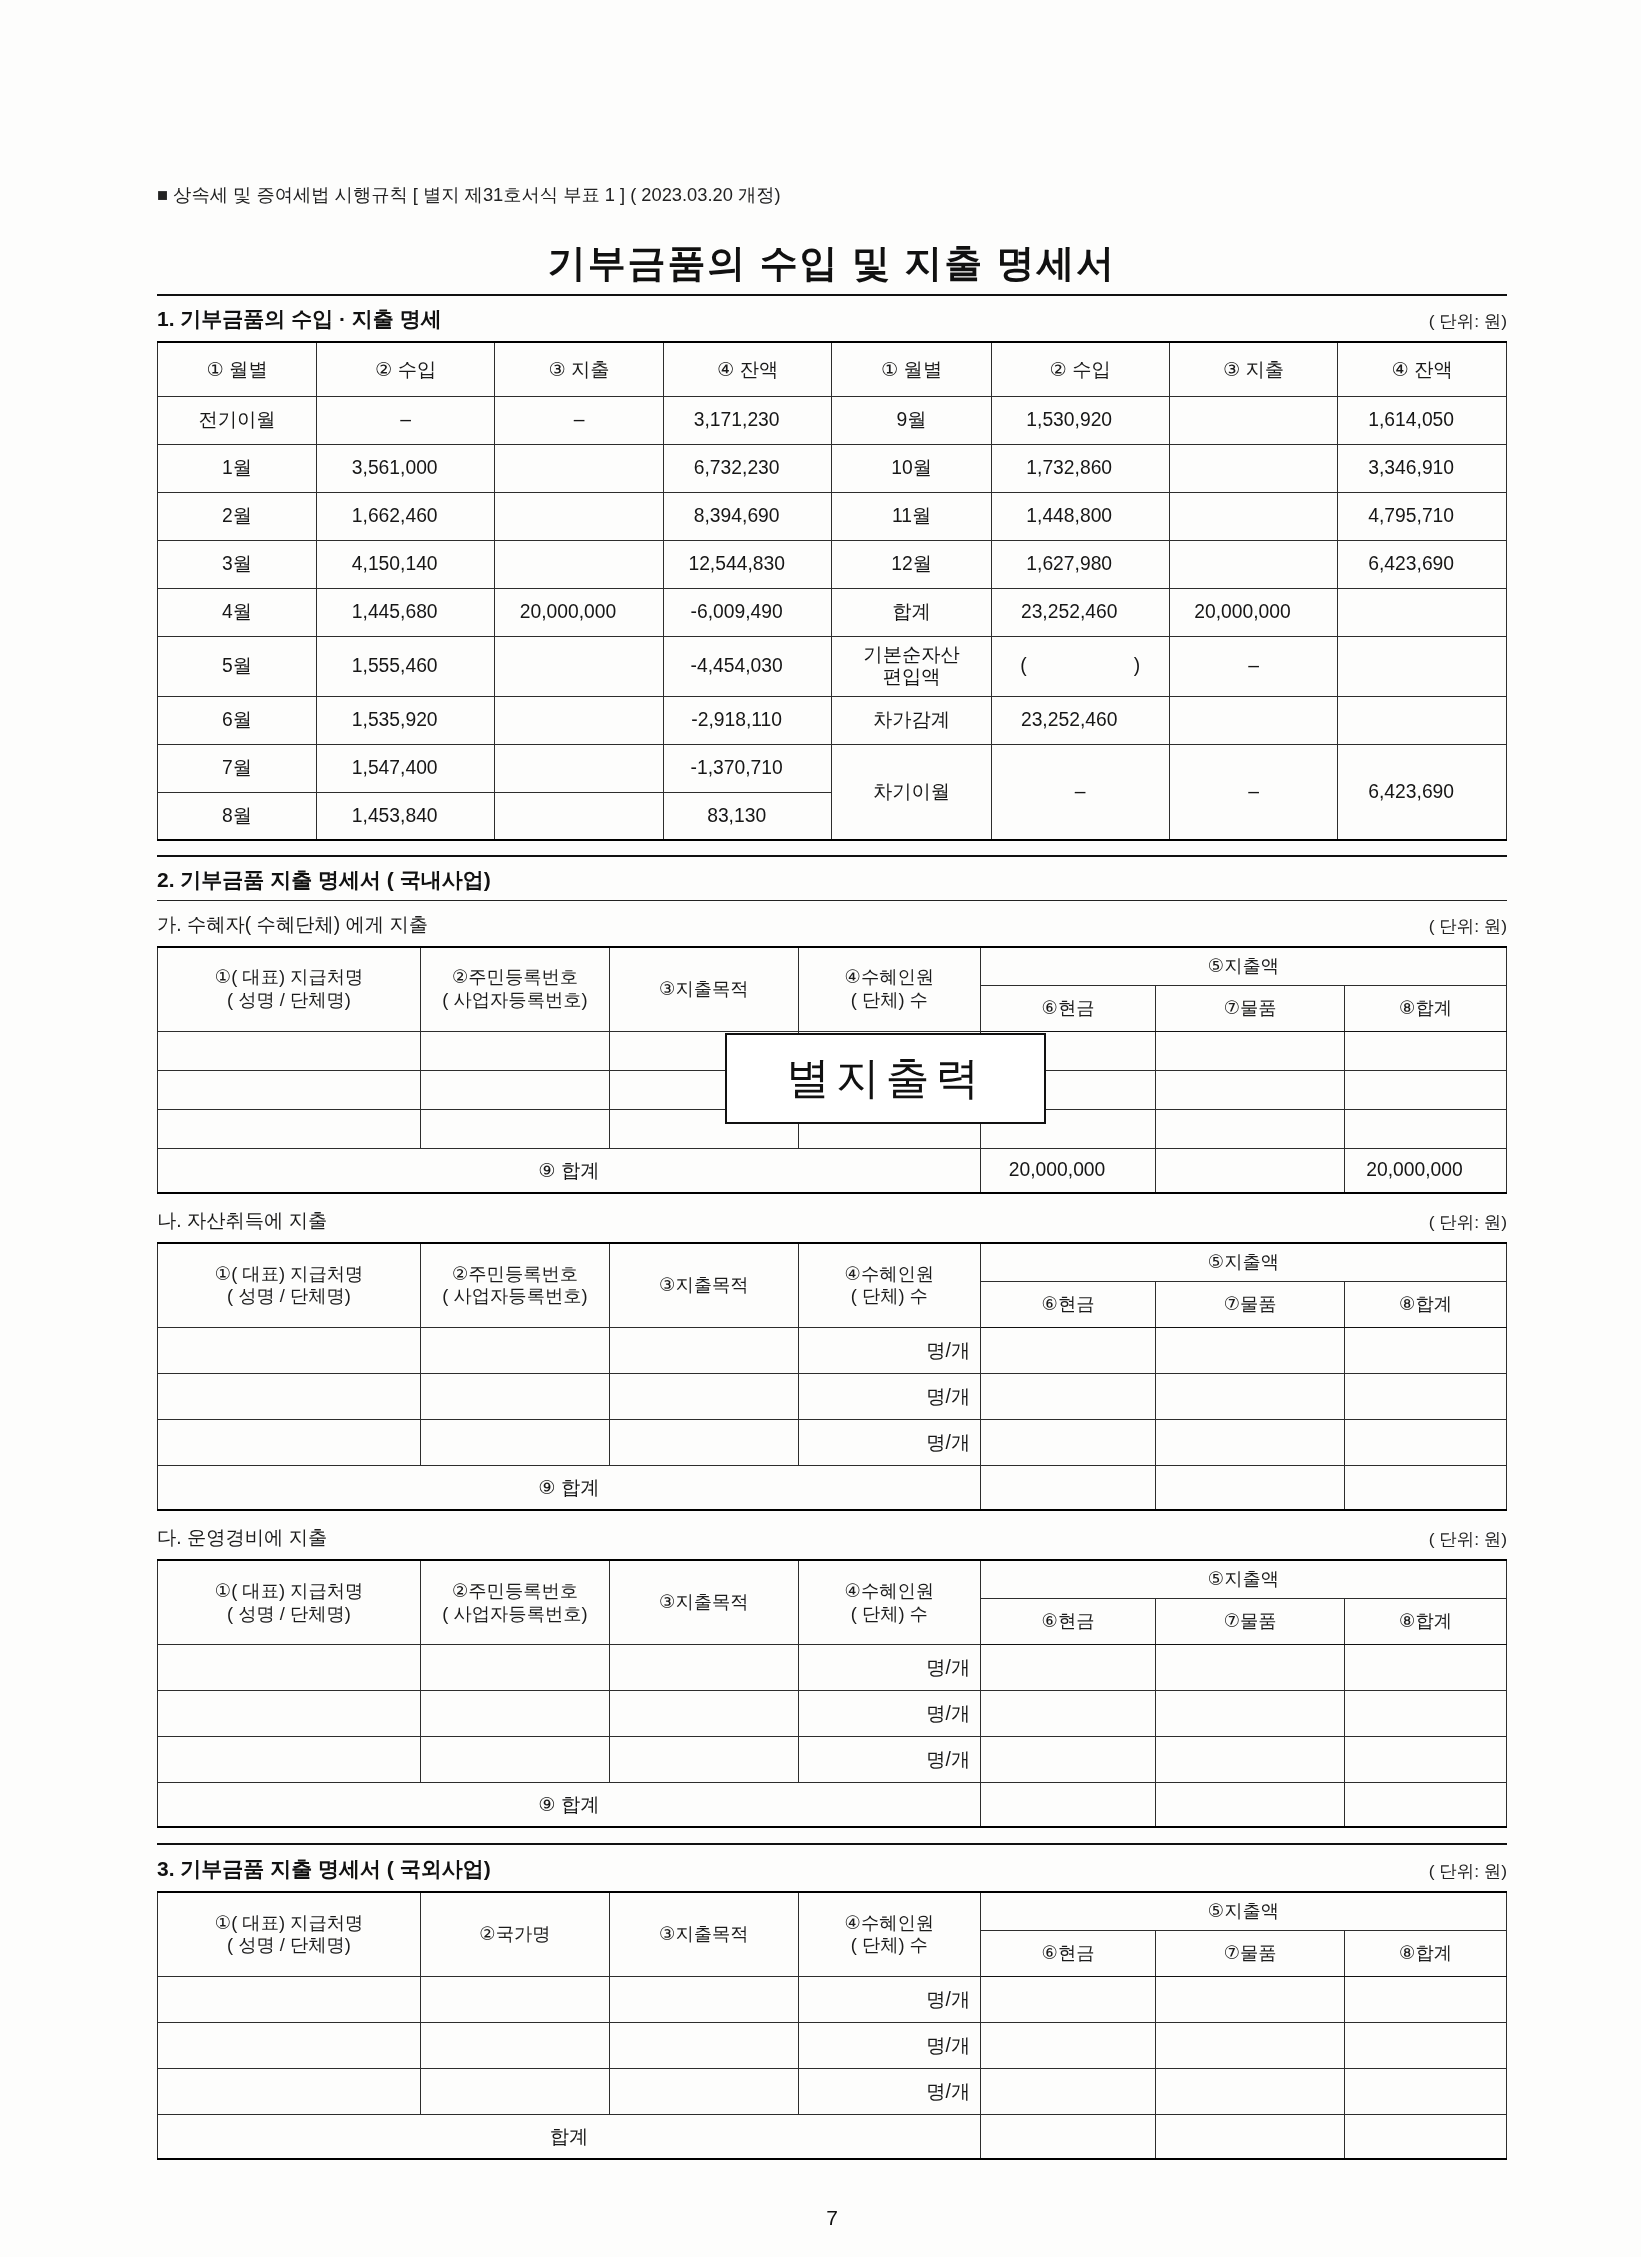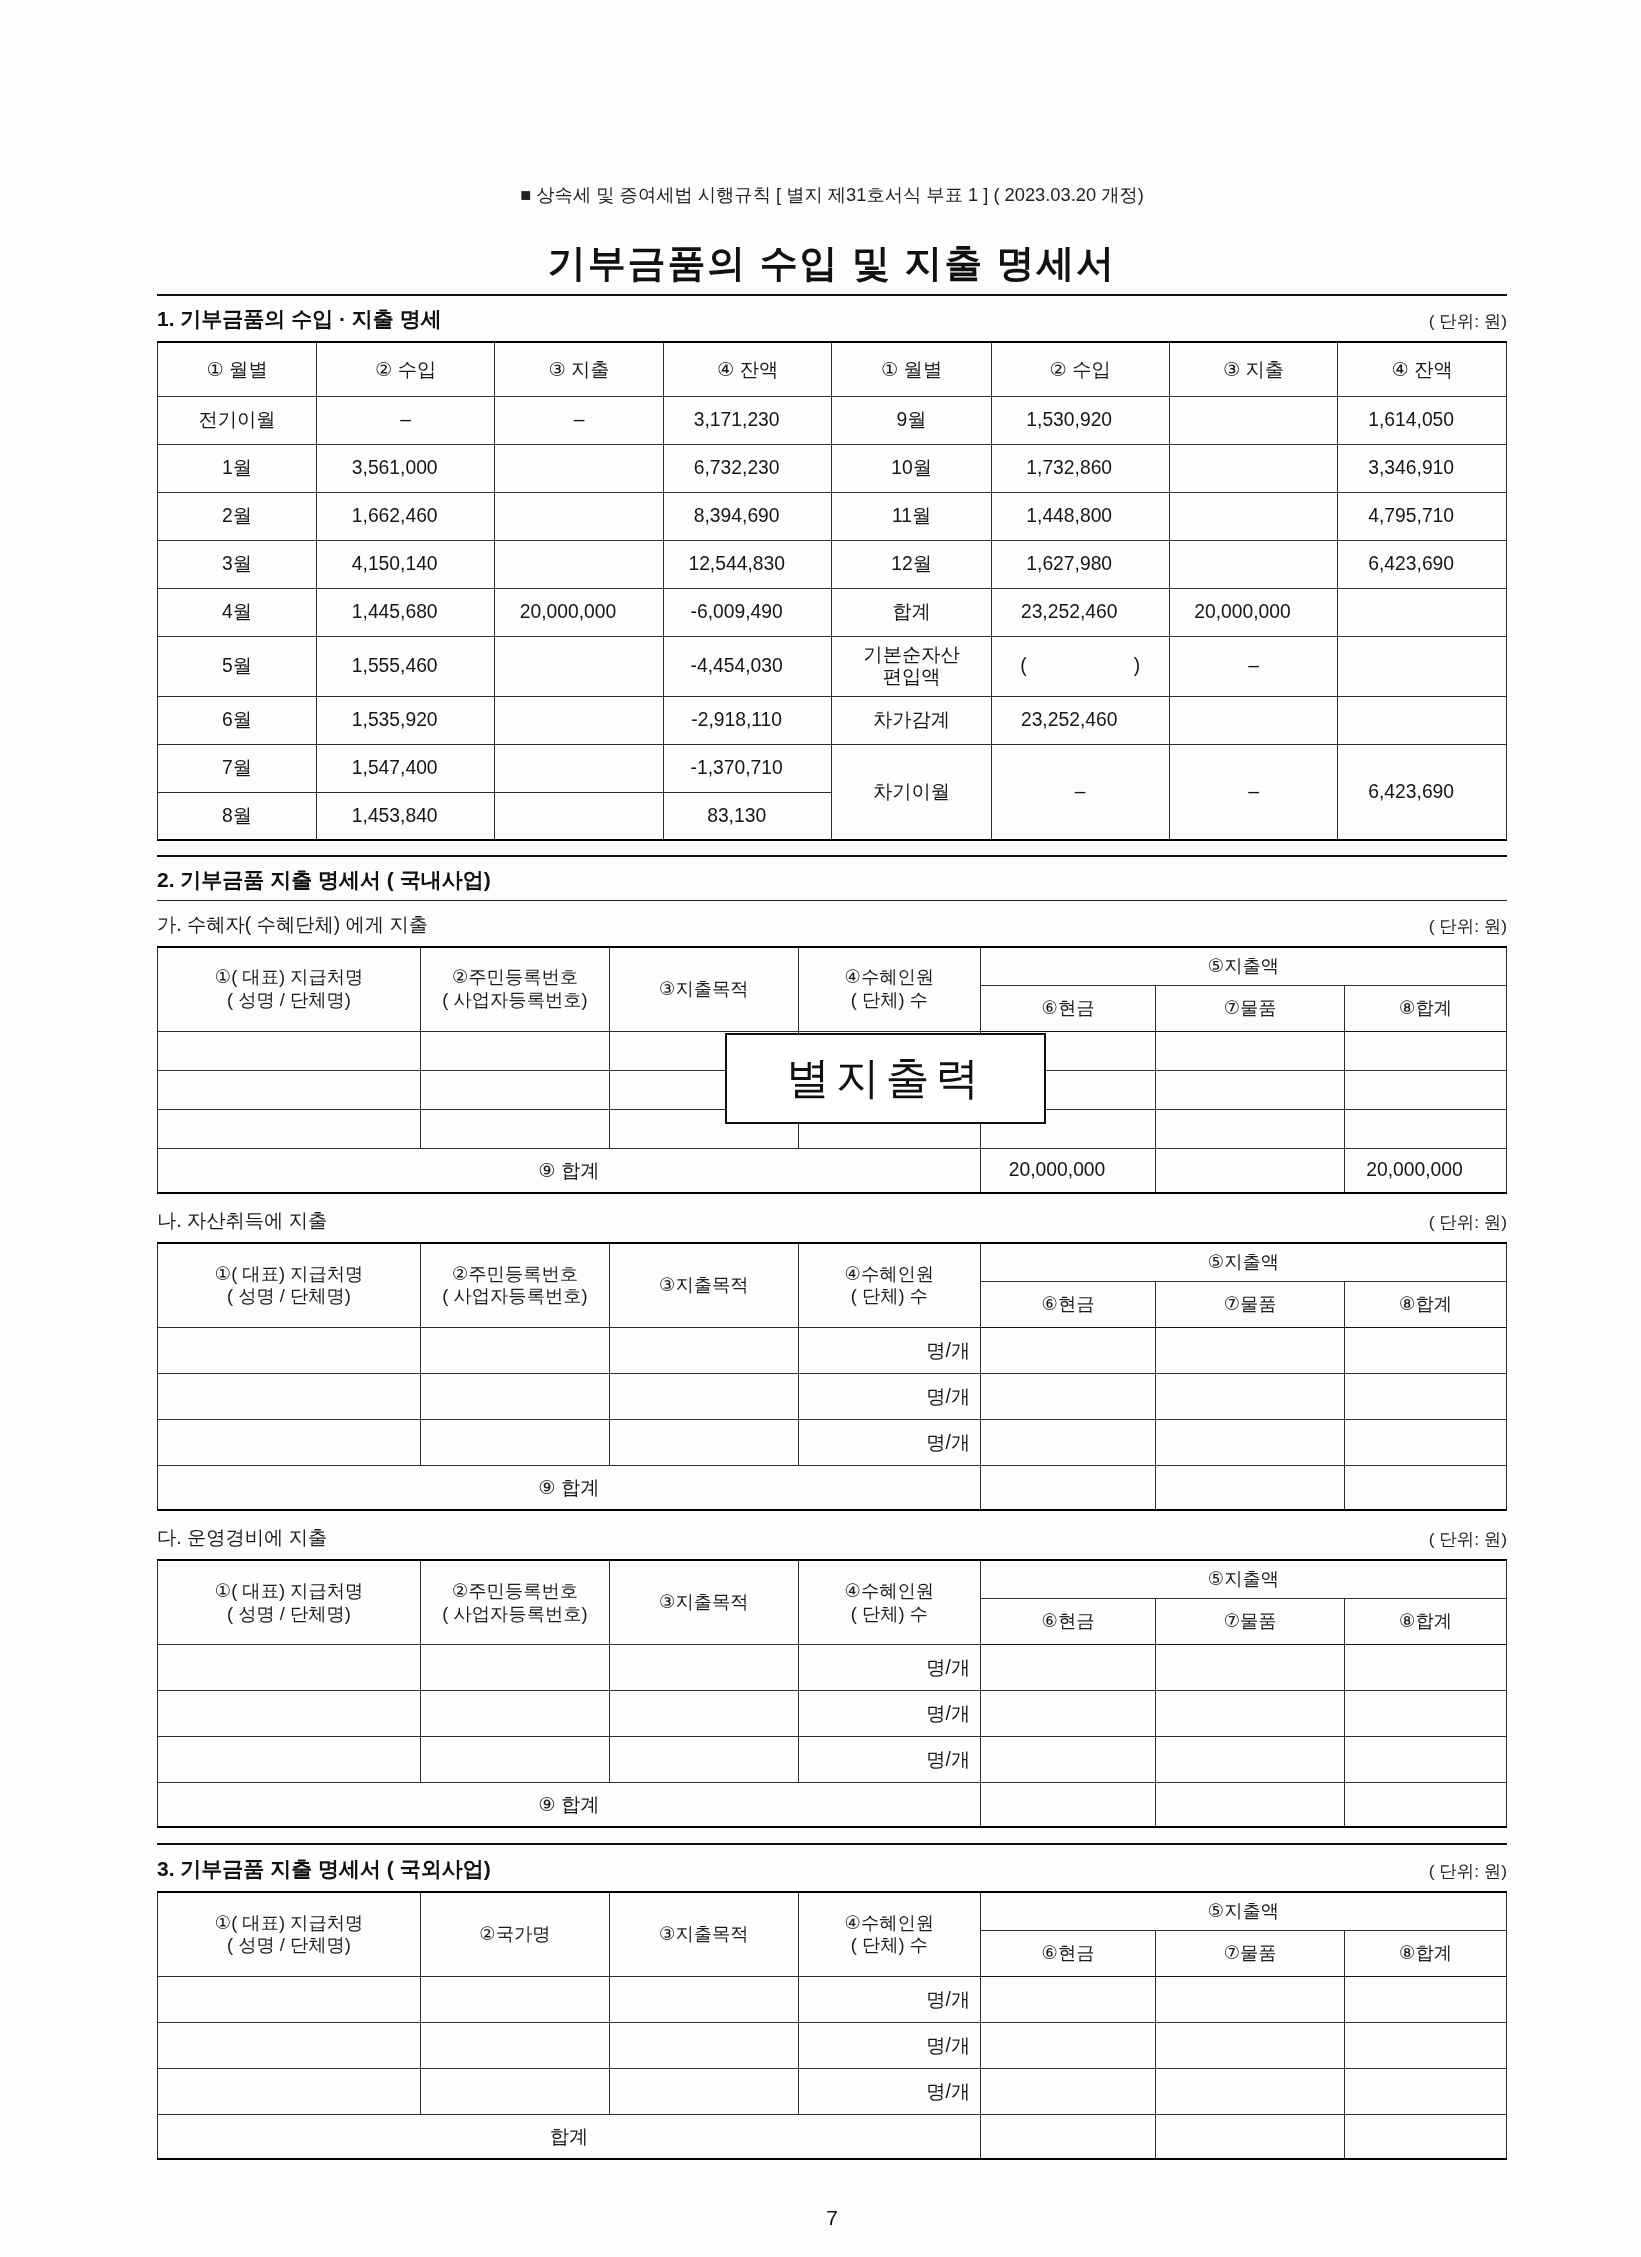--- a/index.html
+++ b/index.html
@@ -1,20 +1,20 @@
 <!DOCTYPE html>
 <html><head>
 <meta charset="utf-8">
 <style>
   * { margin:0; padding:0; box-sizing:border-box; }
   html,body { background:#ffffff; }
   body { width:1641px; height:2257px; font-family:"Liberation Sans","DejaVu Sans",sans-serif; color:#1c1c1c; }
   .page { position:relative; width:1641px; height:2257px; background:#fdfdfc; overflow:hidden; }
   .content { position:relative; margin-left:157px; width:1350px; }
-  .reg-line { padding-top:182px; font-size:18.3px; letter-spacing:0px; color:#222;text-align:center; }
+  .reg-line { padding-top:182px; font-size:18.3px; letter-spacing:0px; color:#222; }
   .doc-title { margin-top:31px; text-align:center; font-size:38px; font-weight:700; letter-spacing:1.9px; color:#111; }
   .meta-row { margin-top:15.4px; display:flex; justify-content:space-between; align-items:flex-end; }
   .note { font-size:18.3px; color:#222; }
   .sheet-marker { font-size:18.3px; color:#222; transform:translateY(-5.8px); }
   .rule2 { border:none; border-top:2.4px solid #111; margin-top:4.8px; }
   .rule1 { border:none; border-top:1.4px solid #222; margin-top:5.8px; }
   .sect-row { display:flex; justify-content:space-between; align-items:flex-end; }
   .sect-title { font-size:21px; font-weight:700; color:#111; }
   .sub-title { font-size:19.3px; font-weight:400; color:#1b1b1b; }
   .unit { font-size:17.4px; color:#222; }

